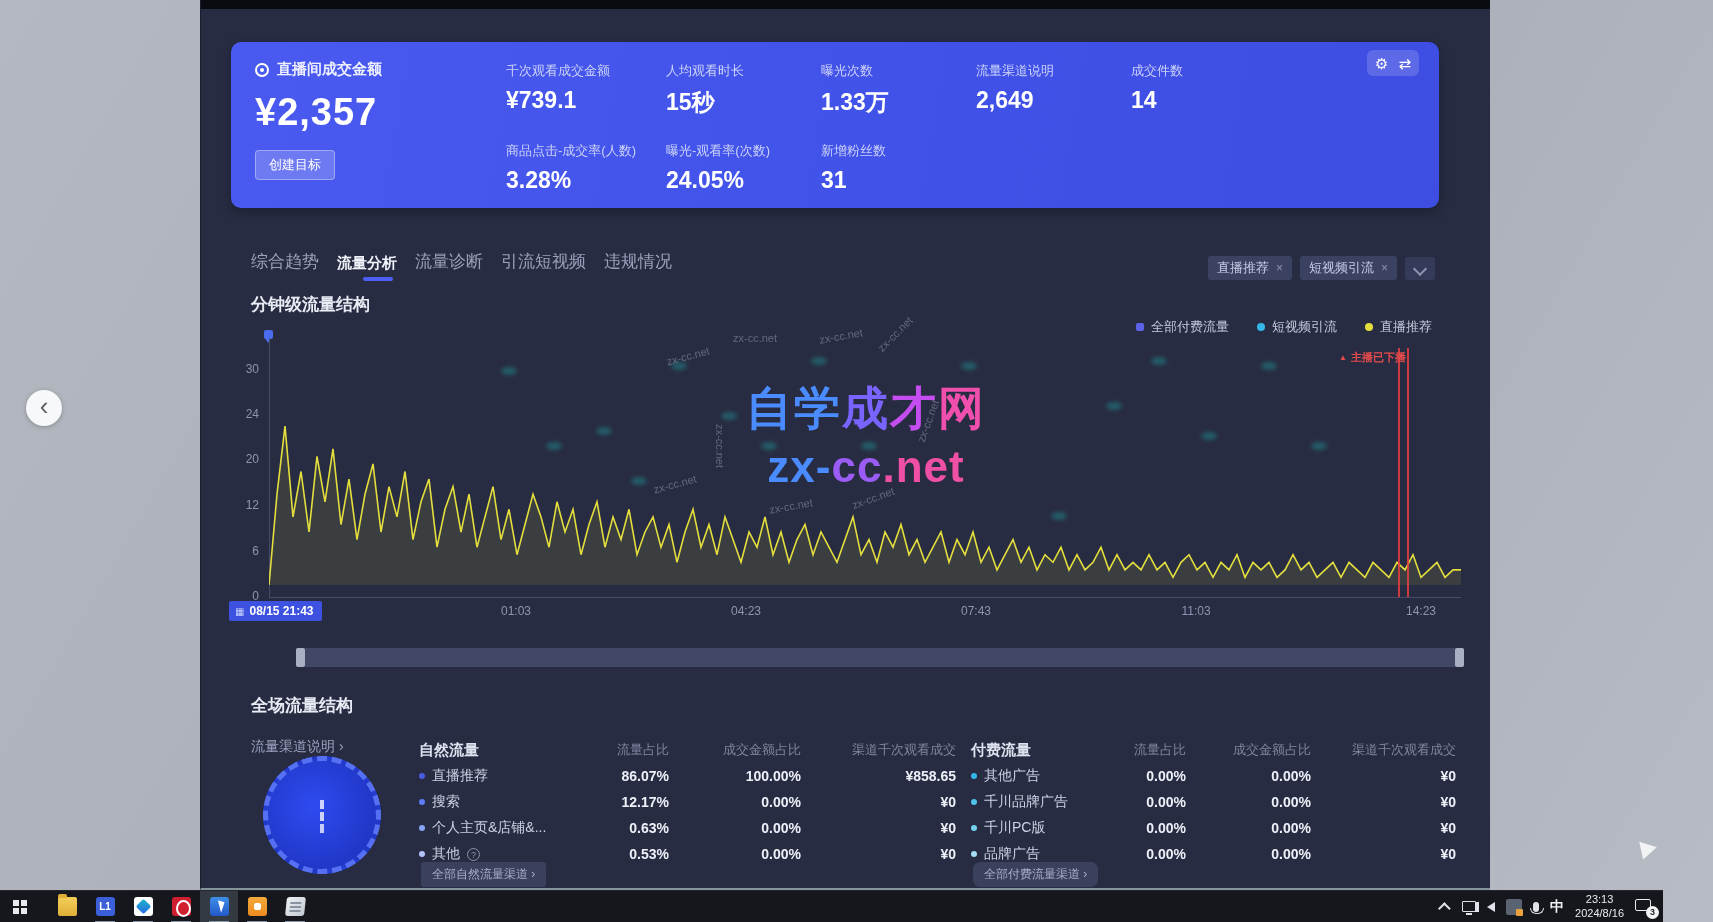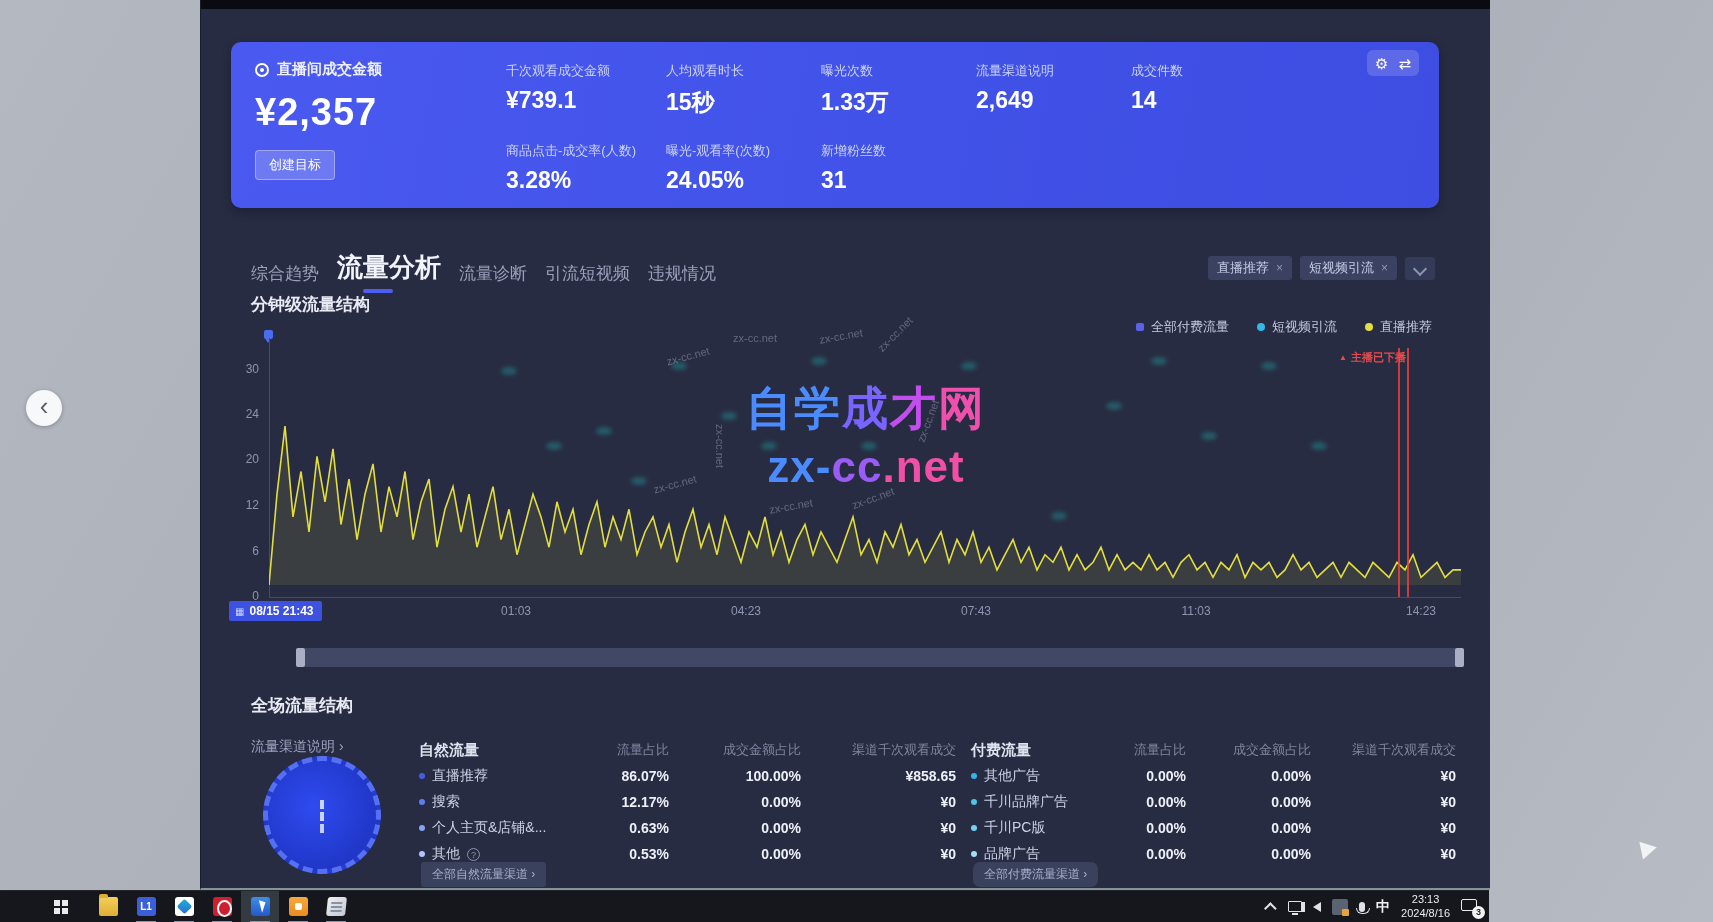--- a/index.html
+++ b/index.html
@@ -33,21 +33,21 @@
     grid-template-columns:160px 155px 155px 155px 160px; row-gap:24px; }
   .metric .m-label { font-size:13px; color:#ccd3f8; white-space:nowrap; }
   .metric .m-value { font-size:23px; font-weight:bold; color:#fff; margin-top:7px; }
   .banner-tools { position:absolute; right:20px; top:8px; height:26px; padding:0 8px; display:flex; align-items:center; gap:10px;
     background:rgba(255,255,255,.16); border-radius:6px; color:#fff; }
   .tool-ic { font-size:15px; line-height:1; cursor:pointer; }
 
   
   .tabs { position:absolute; left:50px; top:250px; display:flex; align-items:flex-end; gap:18px; }
   .tab { font-size:17px; color:#9aa1bb; padding-bottom:8px; cursor:pointer; white-space:nowrap; }
-  .tab.active { font-size:26px; font-weight:bold; color:#f2f4fb; position:relative; }
+  .tab.active { font-size:15px; font-weight:bold; color:#f2f4fb; position:relative; }
   .tab.active::after { content:""; position:absolute; left:26px; bottom:0; width:30px; height:4px; border-radius:2px; background:#4c5ff2; }
   .chips { position:absolute; right:55px; top:256px; display:flex; gap:8px; align-items:center; }
   .chip { background:#3b4261; border-radius:3px; padding:3px 9px; font-size:13px; color:#c6cde8; display:flex; gap:7px; align-items:center; cursor:pointer; }
   .chip .x { color:#8f97b5; font-size:12px; cursor:pointer; }
   .chip-dd { background:#343b58; border-radius:3px; width:30px; height:23px; position:relative; cursor:pointer; }
   .chip-dd::after { content:""; position:absolute; left:10px; top:7px; width:8px; height:8px;
     border-right:2px solid #8d95b0; border-bottom:2px solid #8d95b0; transform:rotate(45deg); }
 
   
   .sec-title { position:absolute; left:50px; font-size:17px; font-weight:bold; color:#e9ecf5; }
@@ -107,22 +107,22 @@
 
   
   .wm-center { position:absolute; left:455px; top:378px; width:420px; text-align:center; pointer-events:none; }
   .wm-title { font-size:46px; font-weight:bold; letter-spacing:2px; }
   .wm-url { font-size:44px; font-weight:bold; margin-top:2px; letter-spacing:1px; }
   .c1{color:#4a8cff;} .c2{color:#7a64ff;} .c3{color:#c44df0;} .c4{color:#f04fae;}
   .u1{color:#4a8cff;} .u2{color:#9a5cf5;} .u3{color:#f04fa6;}
   .wm-small { position:absolute; font-size:11px; color:rgba(195,201,220,.38); white-space:nowrap; pointer-events:none; }
 
   
-  .taskbar { position:absolute; left:0; top:890px; width:1489px; height:32px; background:#15171c; border-top:1px solid #24262c;
-    display:flex; align-items:center;padding-left:41px; }
+  .taskbar { position:absolute; left:0; top:890px; width:1663px; height:32px; background:#15171c; border-top:1px solid #24262c;
+    display:flex; align-items:center; }
   .tb-left { display:flex; align-items:center; height:32px; }
   .win-btn { width:40px; height:32px; display:flex; align-items:center; justify-content:center; cursor:pointer; }
   .win-logo { width:14px; height:14px; display:grid; grid-template-columns:6px 6px; grid-template-rows:6px 6px; gap:2px; }
   .win-logo i { background:#e9eaec; }
   .app { width:38px; height:32px; display:flex; align-items:center; justify-content:center; position:relative; cursor:pointer; }
   .app.active { background:#343a42; }
   .app.open::after { content:""; position:absolute; left:9px; bottom:0; width:20px; height:2px; background:#8b97a8; }
   .ic16 { width:19px; height:19px; border-radius:3px; position:relative; }
   .ic-folder { background:linear-gradient(#f3cf5a,#e0ae36); border-radius:2px; }
   .ic-folder::before { content:""; position:absolute; left:0; top:-3px; width:9px; height:4px; background:#e0ae36; border-radius:2px 2px 0 0; }

